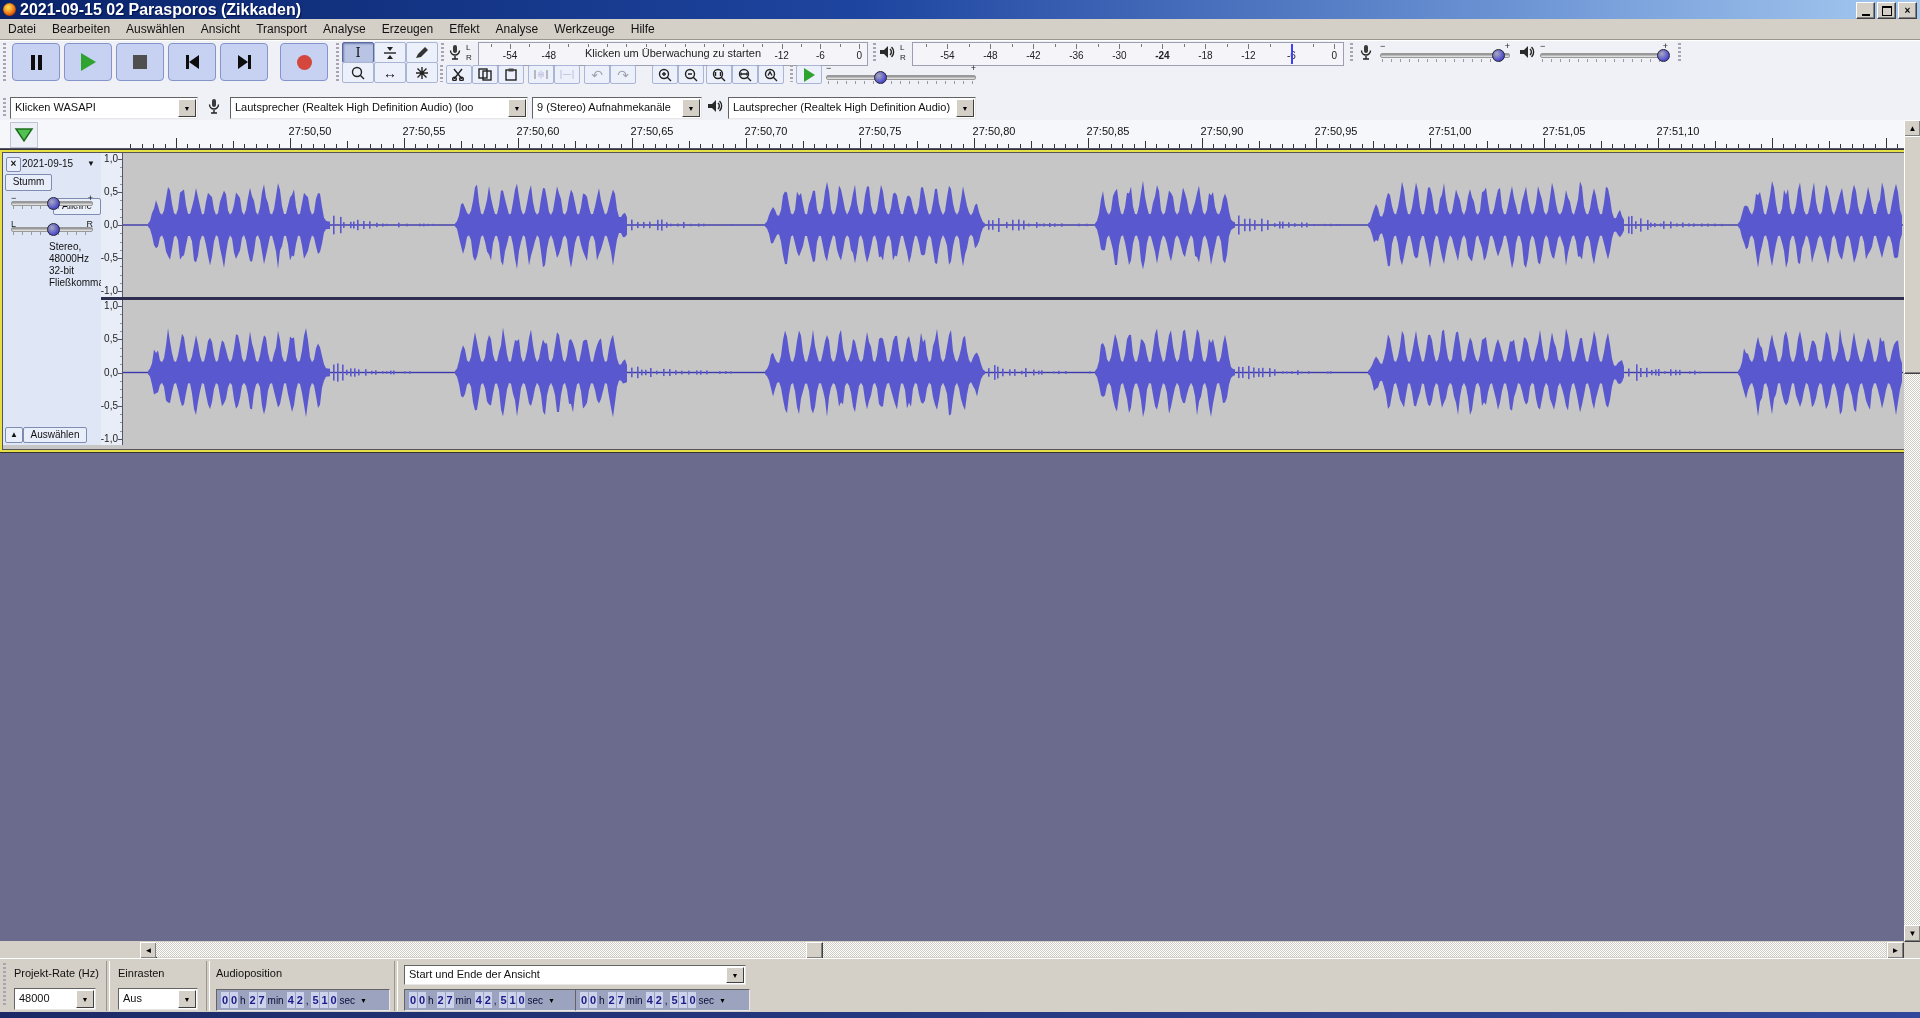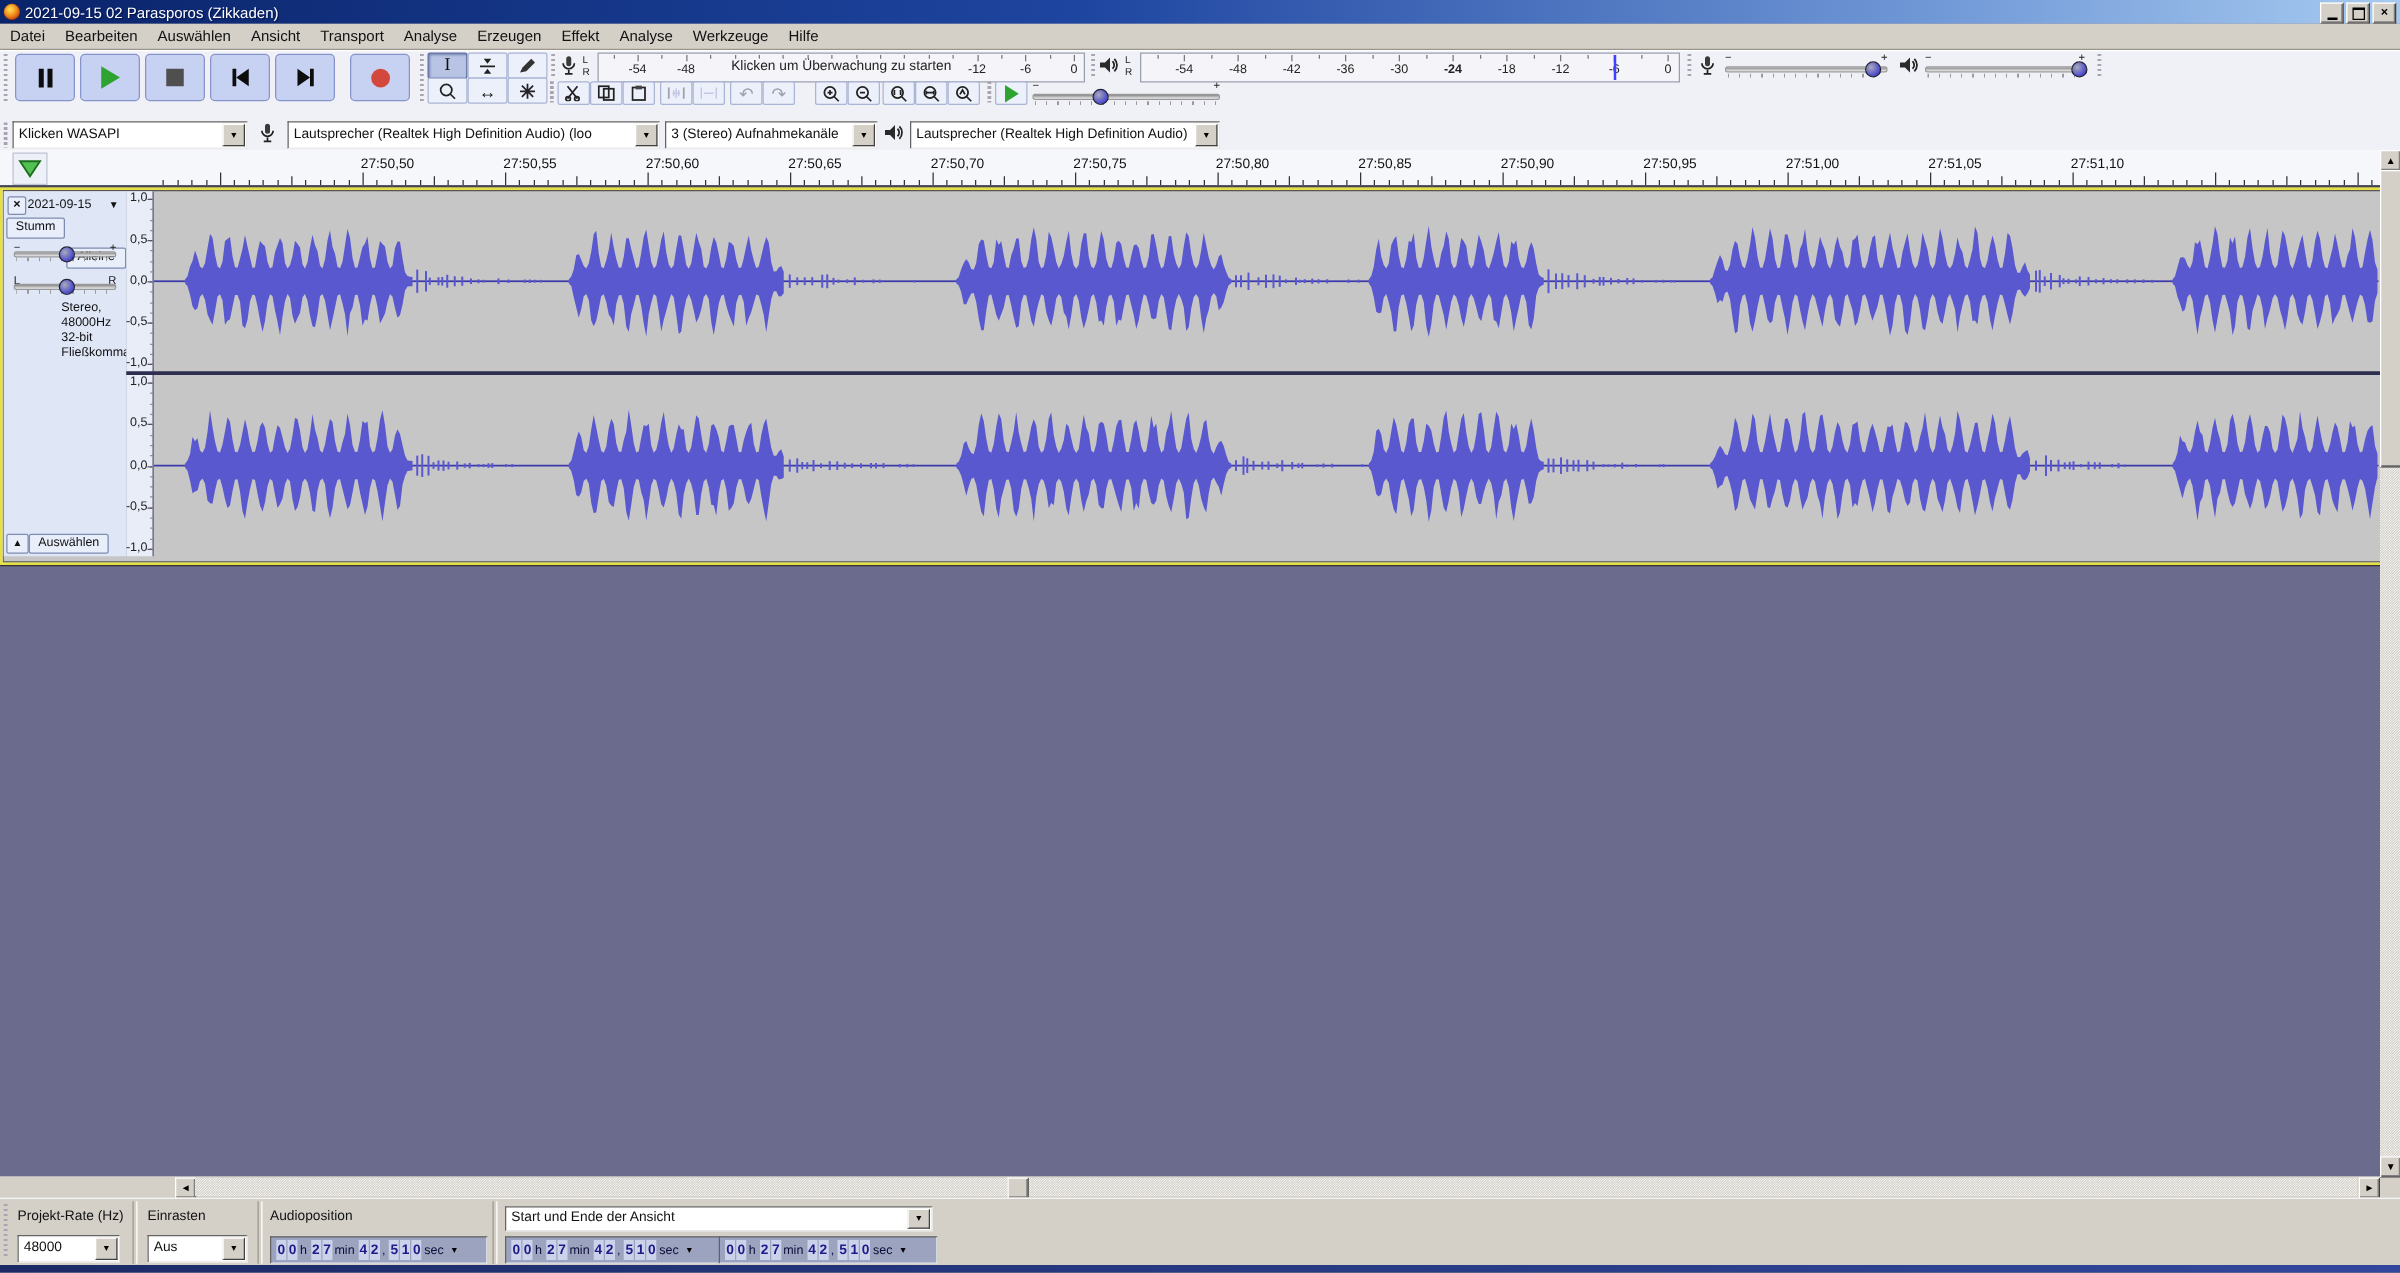--- a/index.html
+++ b/index.html
@@ -7,21 +7,21 @@
        font-family:"Liberation Sans",sans-serif;background:#6b6b8d;font-size:11px;color:#111;}
   .abs{position:absolute;}
 
   
   #titlebar{left:0;top:0;width:1920px;height:19px;
     background:linear-gradient(90deg,#0a246a 0%,#1e45a0 45%,#6f97d6 80%,#a6caf0 100%);
     display:flex;align-items:center;}
   #appicon{width:13px;height:13px;border-radius:50%;margin:0 4px 0 3px;
     background:radial-gradient(circle at 40% 35%,#ffd24a 10%,#f08a1e 45%,#c33a08 80%);
     box-shadow:inset 0 0 1px #5a1a00;}
-  #wintitle{color:#fff;font-weight:normal;font-size:12px;text-shadow:1px 1px 1px #00114d;white-space:nowrap;}
+  #wintitle{color:#fff;font-weight:bold;font-size:16px;text-shadow:1px 1px 1px #00114d;white-space:nowrap;}
   .winbtns{position:absolute;right:3px;top:2px;display:flex;gap:2px;}
   .wbtn{width:17px;height:15px;background:#d4d0c8;border:1px solid;border-color:#fff #404040 #404040 #fff;
     box-shadow:inset -1px -1px 0 #808080;display:flex;align-items:center;justify-content:center;
     font-size:10px;font-weight:bold;color:#000;line-height:1;}
   .glyph-min{width:8px;height:2px;background:#000;margin-top:8px;}
   .glyph-max{width:8px;height:7px;border:1px solid #000;border-top:2px solid #000;}
 
   
   #menubar{left:0;top:19px;width:1920px;height:20px;background:#d4d0c8;border-bottom:1px solid #9a968e;
     display:flex;align-items:center;font-size:12px;}
@@ -411,21 +411,21 @@
       <rect x="6" y="1" width="4" height="8" rx="2" fill="#3a3a3a"></rect>
       <path d="M3.5 6.5 a4.5 4.5 0 0 0 9 0 M8 12 L8 15 M5 15 L11 15" class="ic"></path>
     </svg>
   <div class="combo" style="left:230px;top:56px;width:296px;">
     <span class="ctext">Lautsprecher (Realtek High Definition Audio) (loo</span>
     <span class="cbtn">
         <span>▼</span>
       </span>
   </div>
   <div class="combo" style="left:532px;top:56px;width:168px;">
-    <span class="ctext">3 (Stereo) Aufnahmekanäle</span>
+    <span class="ctext">9 (Stereo) Aufnahmekanäle</span>
     <span class="cbtn">
         <span>▼</span>
       </span>
   </div>
   <svg width="18" height="18" style="position:absolute;left:706px;top:57px;">
       <polygon points="2,6 6,6 10,2 10,14 6,10 2,10" fill="#2a2a2a"></polygon>
       <path d="M12 5 a4 4 0 0 1 0 6 M13.5 3 a7 7 0 0 1 0 10" class="ic"></path>
     </svg>
   <div class="combo" style="left:728px;top:56px;width:246px;">
     <span class="ctext">Lautsprecher (Realtek High Definition Audio)</span>

